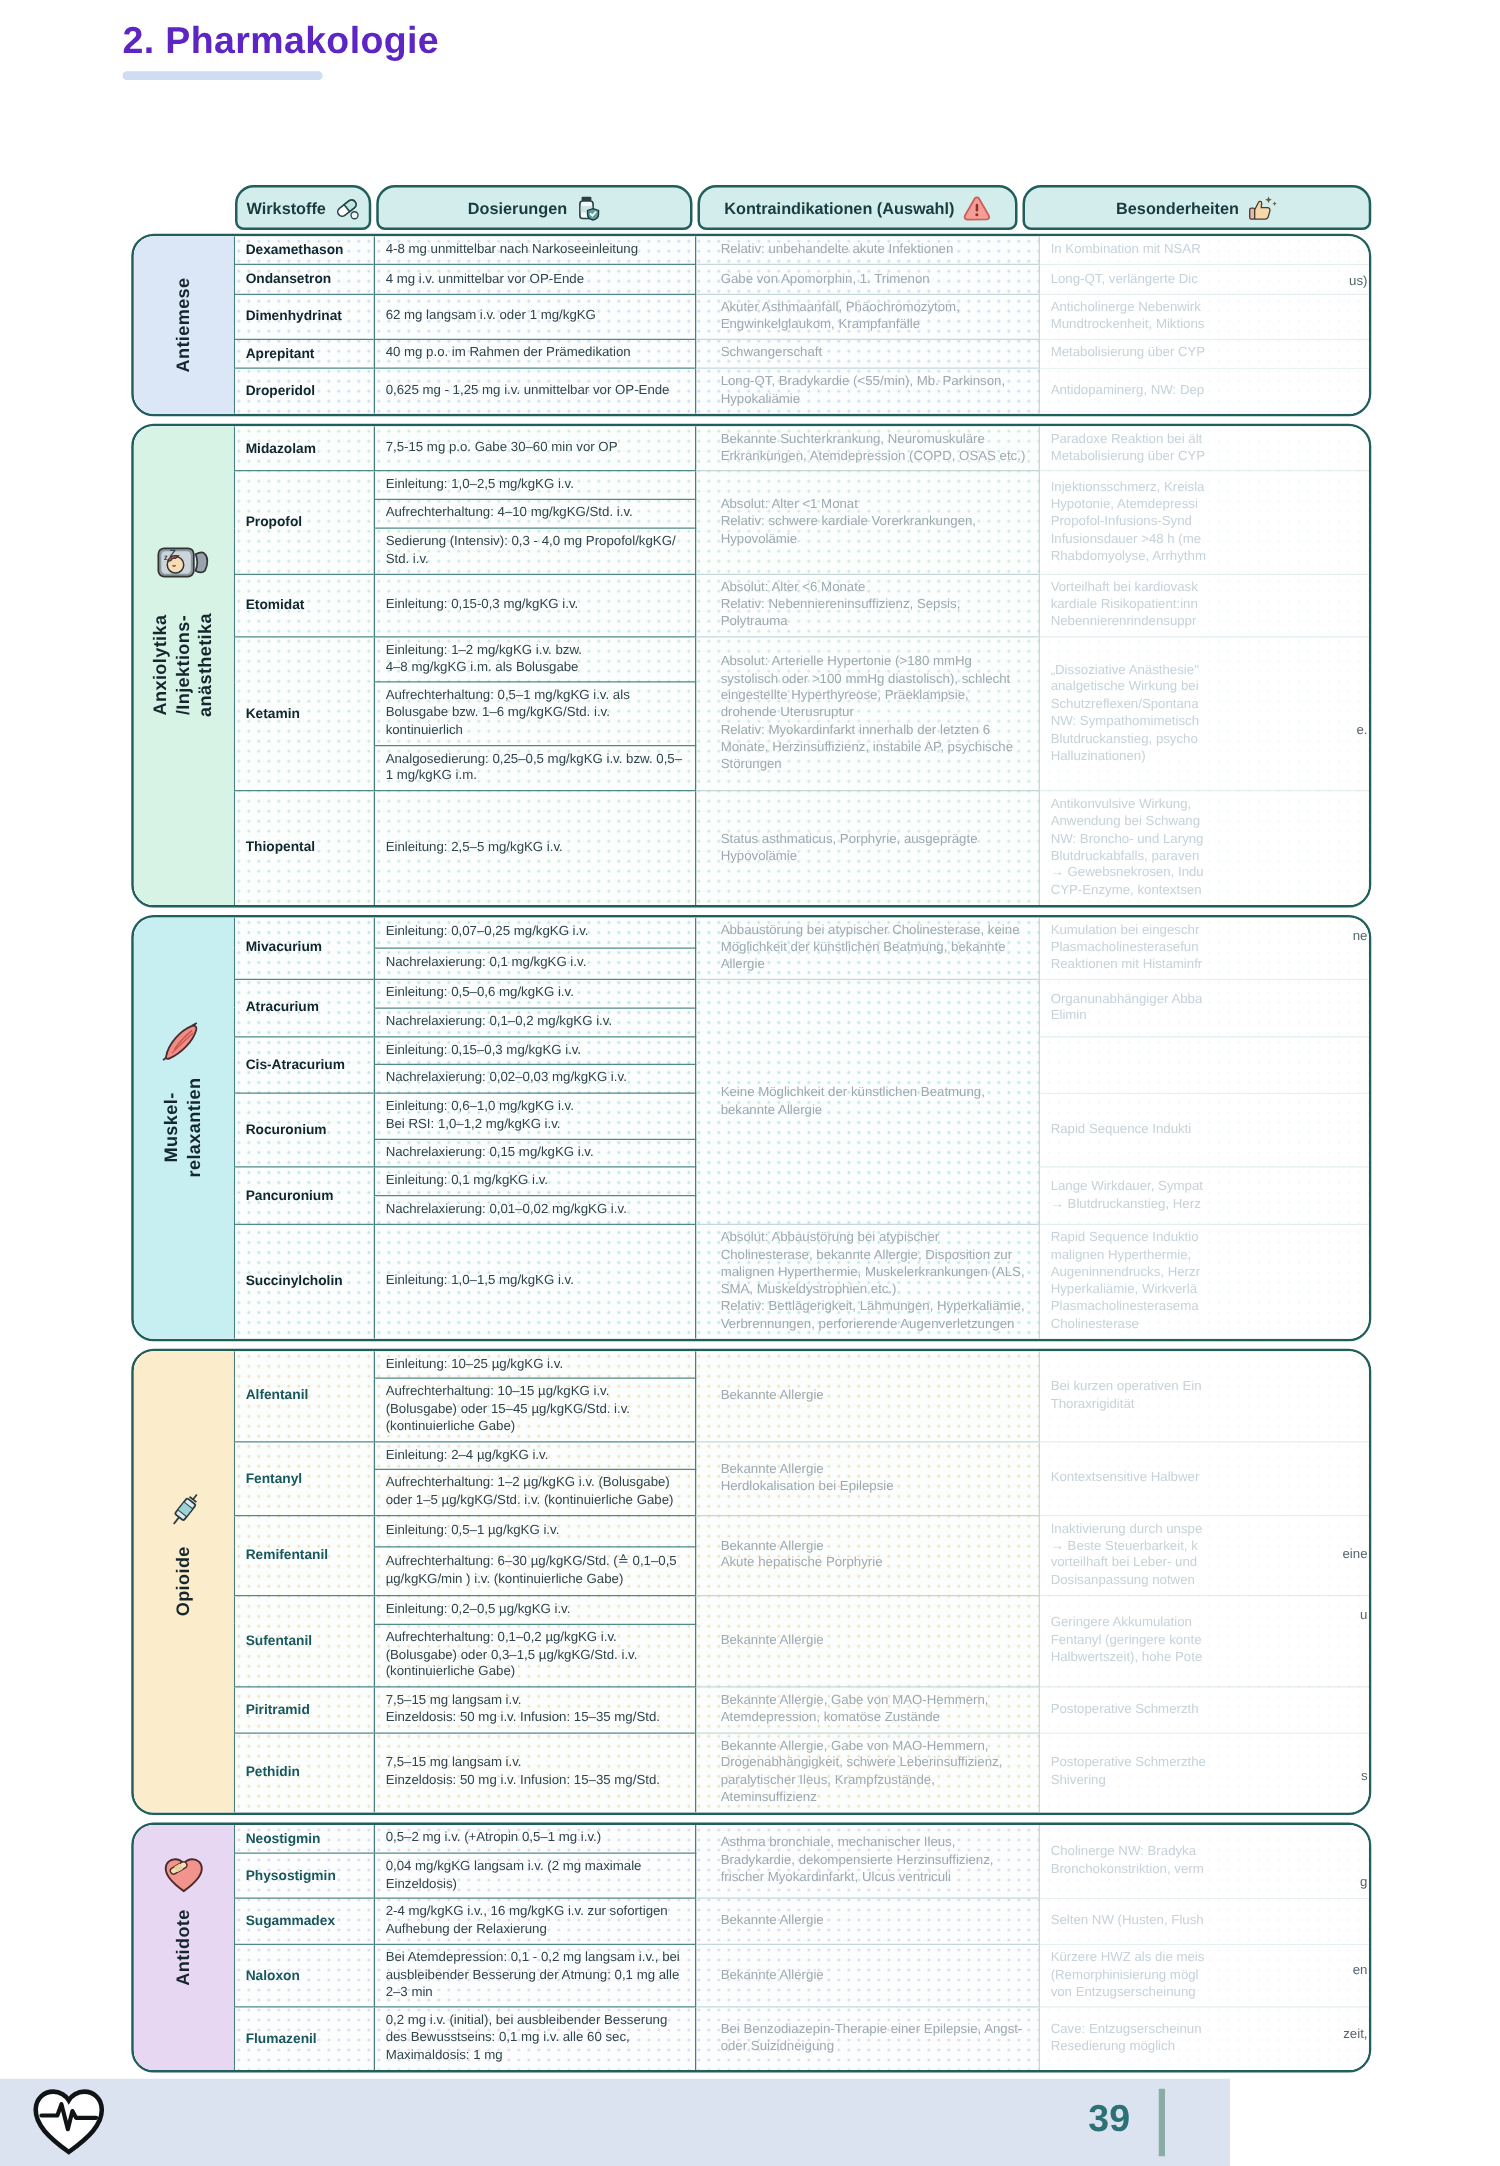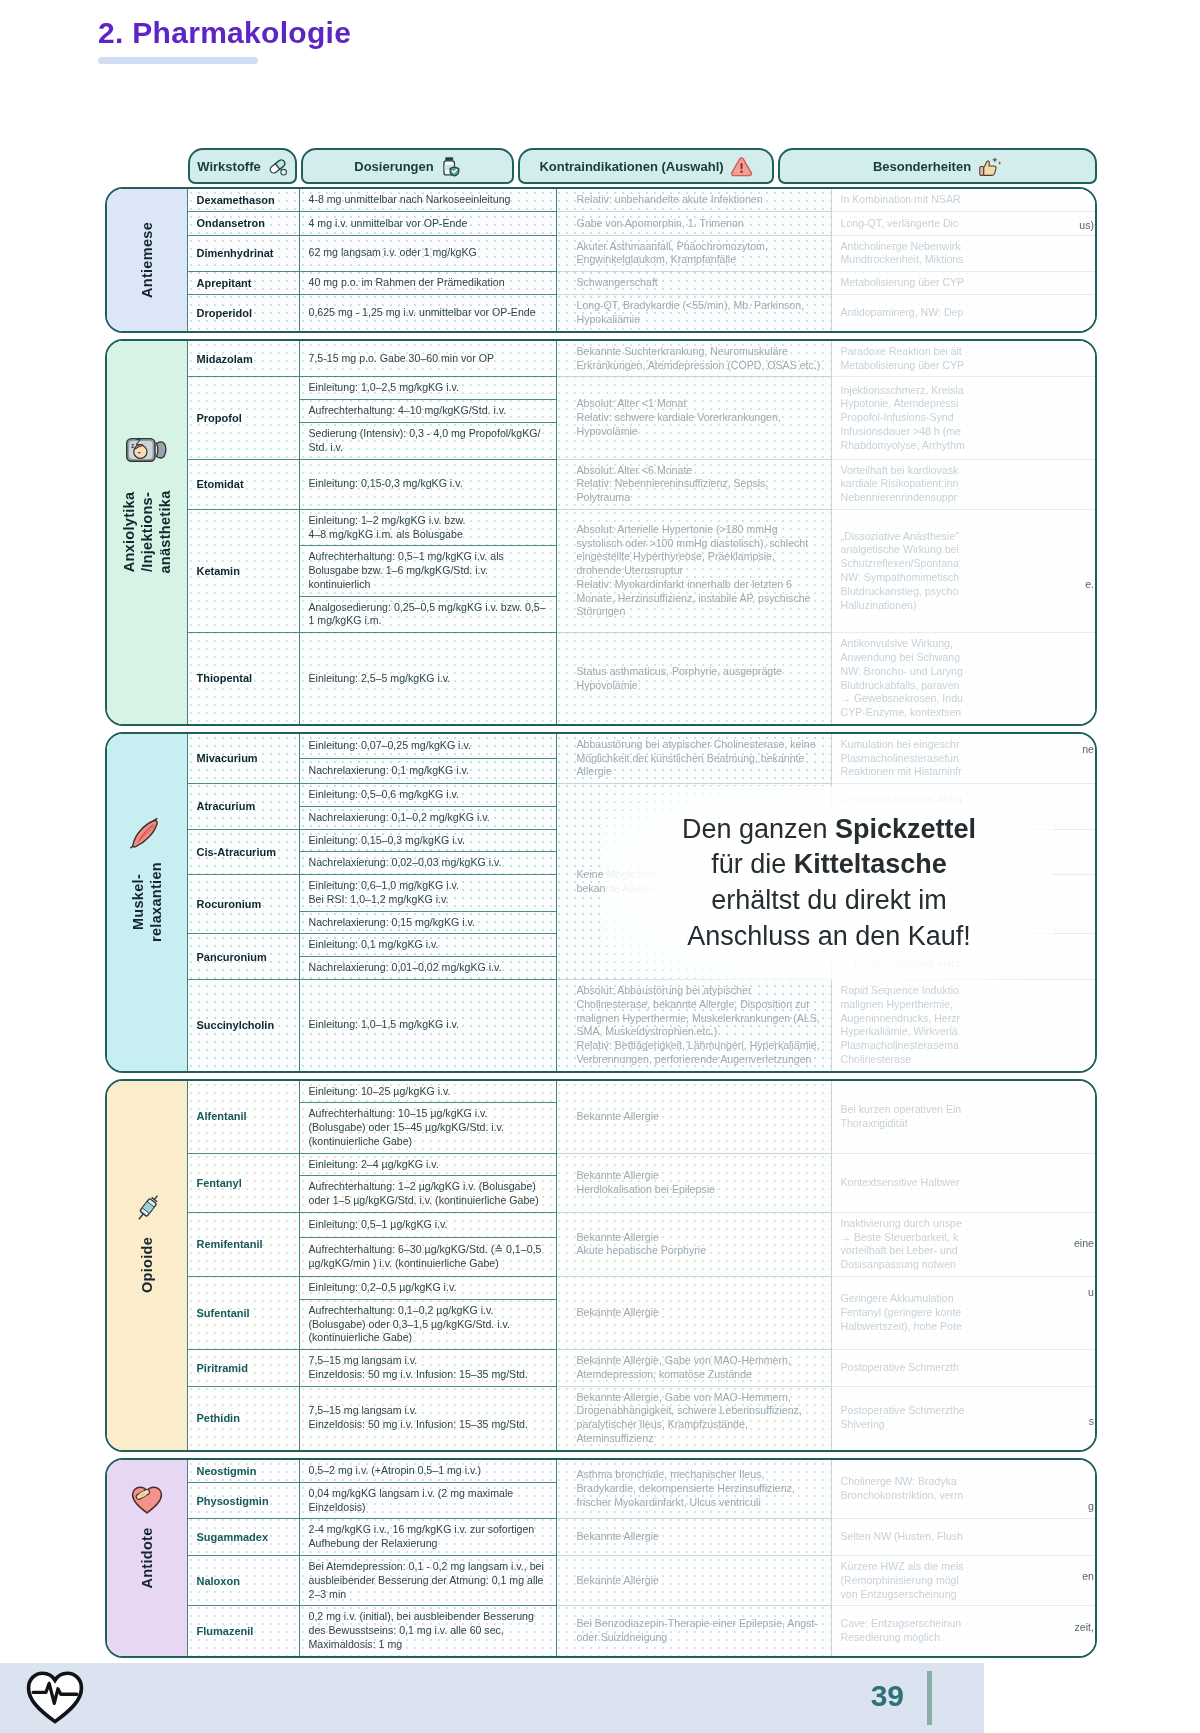--- a/index.html
+++ b/index.html
@@ -7,21 +7,21 @@
   .sheet{position:relative;width:1200px;height:1733px;background:#ffffff;overflow:hidden;}
 
   .chapter{position:absolute;left:98px;top:16px;font-size:30px;font-weight:bold;color:#5c25c4;letter-spacing:.3px;}
   .chapter-underline{position:absolute;left:98px;top:57px;width:160px;height:7px;background:#cfdcf4;border-radius:4px;}
   .doc-title{position:absolute;left:105px;top:103px;width:992px;text-align:center;font-size:27px;font-weight:bold;color:#2c7175;letter-spacing:.3px;}
 
   .table-wrap{position:absolute;left:105px;top:148px;width:992px;}
 
   .tabs{display:flex;gap:4px;margin-left:83px;margin-bottom:3px;}
   .tab{box-sizing:border-box;height:36px;border:2px solid #215f5d;border-radius:15px 15px 7px 7px;background:#d3edec;display:flex;align-items:center;justify-content:center;gap:6px;font-weight:bold;font-size:13px;color:#173b3f;}
-  .tab.t1{width:109px;}.tab.t2{width:213px;}.tab.t3{width:256px;}.tab.t4{flex:1;}
+  .tab.t1{width:109px;}.tab.t2{width:253px;}.tab.t3{width:256px;}.tab.t4{flex:1;}
 
   .section{position:relative;box-sizing:border-box;border:2px solid #215f5d;border-radius:18px;overflow:hidden;margin-bottom:6px;background:#fdfeff;}
   .s1{--strip:#dbe6f6;--dot:rgba(110,140,195,.30);}
   .s2{--strip:#d7f3e6;--dot:rgba(90,175,140,.28);}
   .s3{--strip:#c7eff2;--dot:rgba(60,160,170,.30);}
   .s4{--strip:#fbeccb;--dot:rgba(210,165,80,.32);}
   .s5{--strip:#e8d7f3;--dot:rgba(160,120,205,.28);}
 
   table.drugs{width:100%;border-collapse:collapse;table-layout:fixed;
     background-color:#fcfefe;
@@ -318,24 +318,20 @@
           <td class="notes"><span>Rapid Sequence Induktio
 malignen Hyperthermie,
 Augeninnendrucks, Herzr
 Hyperkaliämie, Wirkverlä
 Plasmacholinesterasema
 Cholinesterase</span></td>
         </tr>
       </tbody>
         </table>
 
-      <div class="promo"><span>Den ganzen </span><span style="font-weight: 700;">Spickzettel</span><span>
-für die </span><span style="font-weight: 700;">Kitteltasche</span><span>
-erhältst du direkt im
-Anschluss an den Kauf!</span></div>
     </div>
 
     <div class="section s4">
       <table class="drugs">
           <colgroup>
             <col class="c-cat">
             <col class="c-name">
             <col class="c-dose">
             <col class="c-contra">
             <col class="c-notes">

